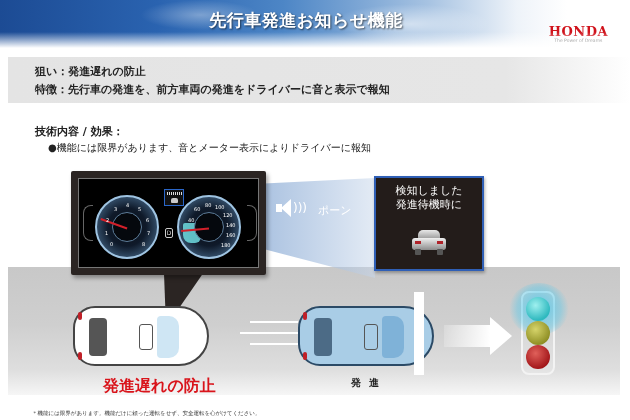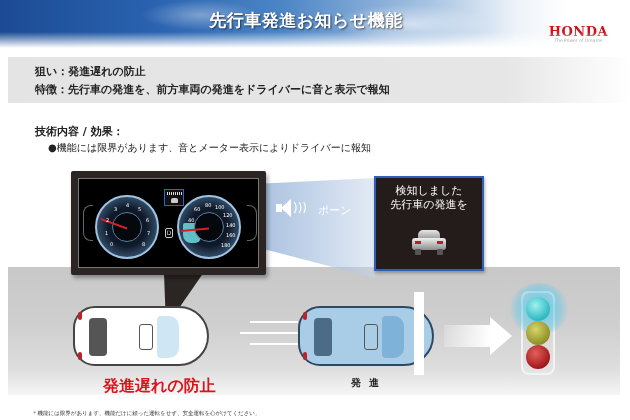--- a/index.html
+++ b/index.html
@@ -200,21 +200,21 @@
     <div class="meter-icon-box">
       <div class="mini-text"></div>
       <div class="mini-car"></div>
     </div>
   </div>
 </div>
 
 <div class="notify">
   <div class="notify-text">
     <div>検知しました</div>
-    <div>先行車の発進を</div>
+    <div>発進待機時に</div>
   </div>
   <div class="notify-car">
     <div class="roof"></div>
     <div class="body"></div>
     <div class="tl" style="left:3px;"></div>
     <div class="tl" style="left:25px;"></div>
     <div class="wheel" style="left:3px;"></div>
     <div class="wheel" style="left:25px;"></div>
   </div>
 </div>

